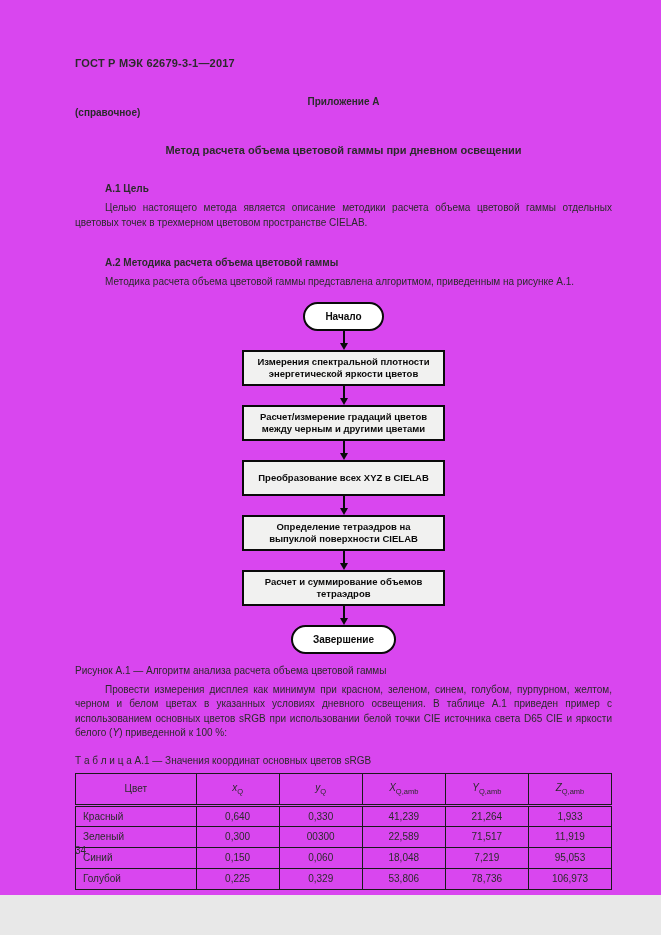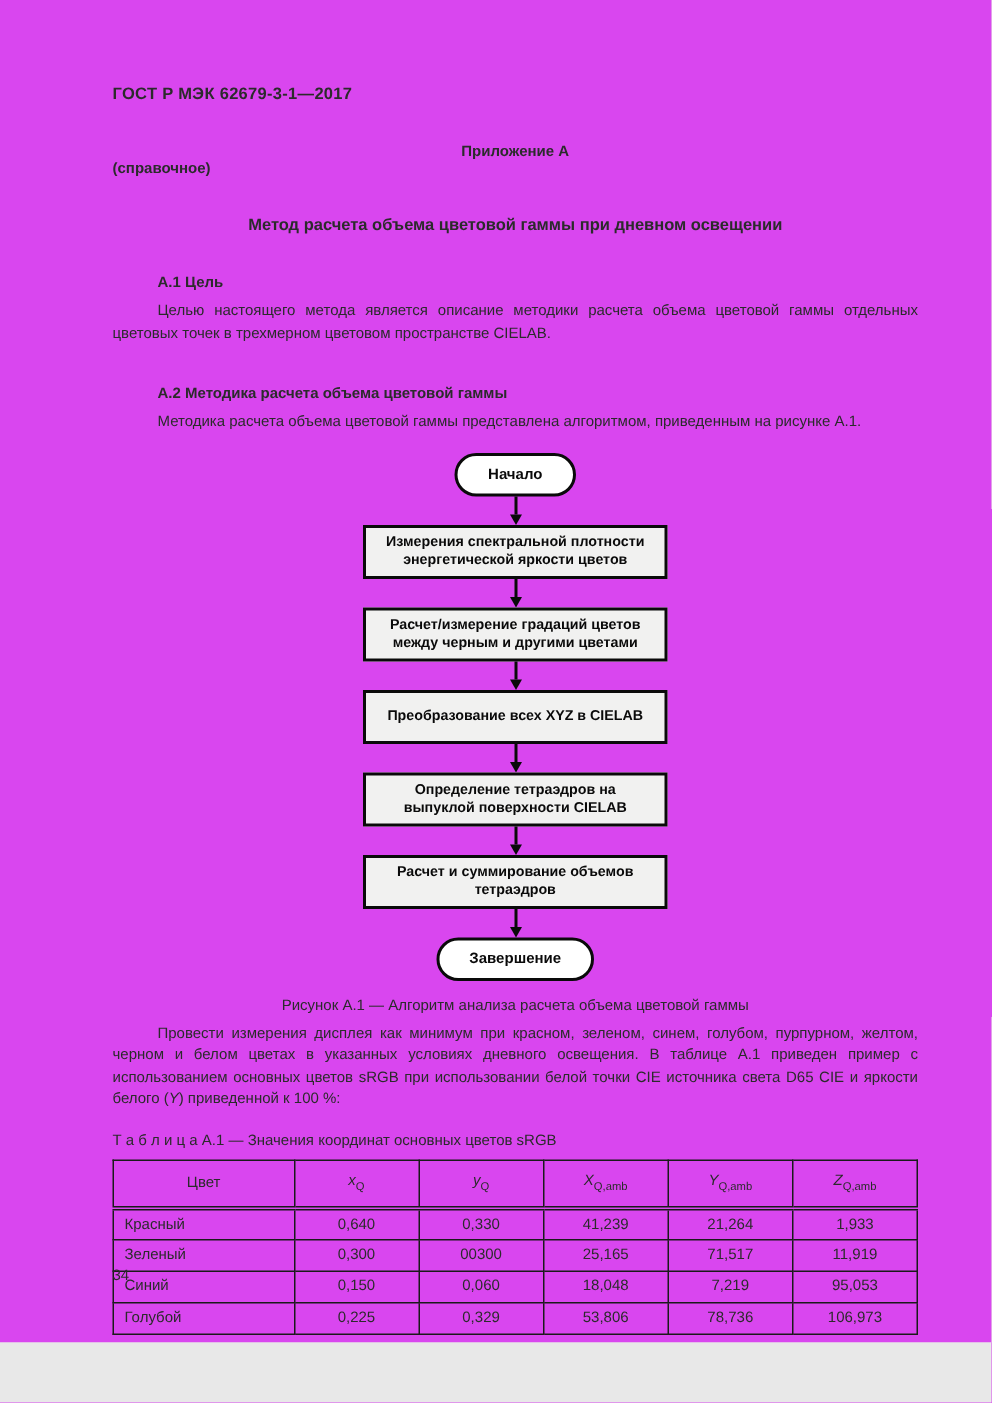--- a/index.html
+++ b/index.html
@@ -46,21 +46,21 @@
     padding: 4px 10px;
     font-size: 9.5px; line-height: 12px; font-weight: bold; color: #0a0a0a;
   }
   .arrow { height: 19px; display: flex; flex-direction: column; align-items: center; }
   .arrow .shaft { width: 2px; flex: 1 1 auto; background: #0a0a0a; }
   .arrow .head {
     width: 0; height: 0;
     border-left: 4px solid transparent; border-right: 4px solid transparent;
     border-top: 7px solid #0a0a0a;
   }
-  .fig-caption { margin-top: 11px; text-align: center; font-size: 10px; }
+  .fig-caption { margin-top: 11px; text-align: left; font-size: 10px; }
 
   
   .tbl-caption { margin-top: 14px; font-size: 10px; text-indent: 0; }
   table {
     margin-top: 7px;
     width: 100%;
     border-collapse: collapse;
     font-size: 10px;
   }
   th, td { border: 1px solid #1a1a1a; }
@@ -175,21 +175,21 @@
           <td>0,640</td>
           <td>0,330</td>
           <td>41,239</td>
           <td>21,264</td>
           <td>1,933</td>
         </tr>
         <tr>
           <td class="name">Зеленый</td>
           <td>0,300</td>
           <td>00300</td>
-          <td>25,165</td>
+          <td>22,589</td>
           <td>71,517</td>
           <td>11,919</td>
         </tr>
         <tr>
           <td class="name">Синий</td>
           <td>0,150</td>
           <td>0,060</td>
           <td>18,048</td>
           <td>7,219</td>
           <td>95,053</td>

